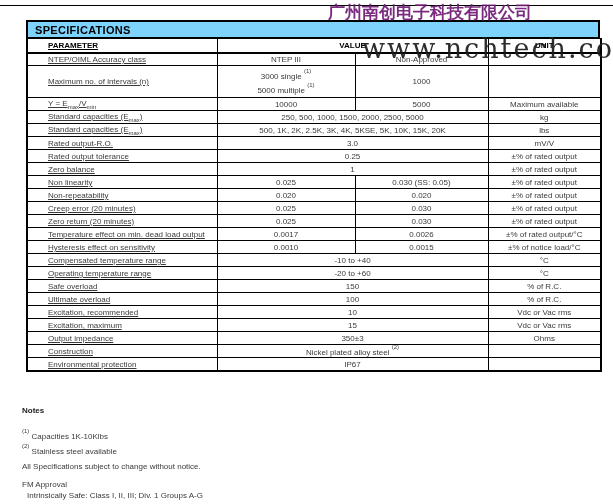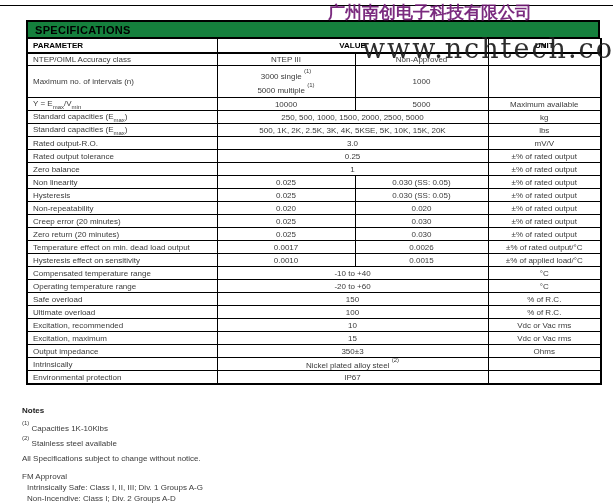--- a/index.html
+++ b/index.html
@@ -14,46 +14,46 @@
     color:#701a75; white-space:nowrap; letter-spacing:0px; opacity:.92;
   }
   .wm-www {
     position:absolute; top:33px; left:362px; z-index:10;
     font-family:"DejaVu Serif", serif; font-size:27px;
     color:#1c1c1c; white-space:nowrap; letter-spacing:2px; opacity:.92;
   }
 
   .spec { position:absolute; left:26px; top:20px; width:574px; }
   .titlebar {
-    width:574px; height:18px; background:#15803d;
+    width:574px; height:18px; background:#7dd3fc;
     border:2px solid #000; border-bottom:1px solid #000;
     font-size:11px; font-weight:bold; color:#000;
     padding:2px 0 8px 7px; letter-spacing:.3px;
   }
   table.grid {
     width:574px; border-collapse:collapse; table-layout:fixed;
     border:2px solid #000; border-top:none;
   }
   col.c1{width:190px} col.c2{width:138px} col.c3{width:133px} col.c4{width:113px}
   .grid th, .grid td {
     border:1px solid #000; font-size:8px; height:13px;
     padding:0 2px; vertical-align:middle; overflow:hidden; white-space:nowrap;
   }
   .grid thead th {
     color:#000; font-weight:bold; text-align:center; height:14px;
     border-bottom:2px solid #000;
   }
-  .grid th.p, .grid td.p { text-align:left; padding-left:5px; }
+  .grid th.p, .grid td.p { text-align:left; padding-left:20px;text-decoration:underline; }
   .grid td.v, .grid td.u { text-align:center; }
   .grid td.multi { white-space:normal; line-height:10px; padding:2px; }
   .grid sup, .notes sup { font-size:6px; position:relative; top:-2px; }
   .grid sub { font-size:6px; }
 
   .notes { position:absolute; left:22px; top:405px; font-size:8px; color:#3b3b3b; line-height:11px; }
-  .notes-heading { font-weight:bold; color:#222; margin-bottom:4px; }
+  .notes-heading { font-weight:bold; color:#222; margin-bottom:12px; }
   .note-line { margin-bottom:1px; }
   .disclaimer { margin-top:5px; }
   .fm-title { margin-top:7px; }
   .fm-line { padding-left:5px; }
 </style>
 </head>
 <body>
 
 <div class="toprule"></div>
 
@@ -120,26 +120,20 @@
           <td class="v" colspan="2">1</td>
           <td class="u">±% of rated output</td>
         </tr>
         <tr>
           <td class="p">Non linearity</td>
           <td class="v">0.025</td>
           <td class="v">0.030 (SS: 0.05)</td>
           <td class="u">±% of rated output</td>
         </tr>
         <tr>
-          <td class="p">Hysteresis</td>
-          <td class="v">0.025</td>
-          <td class="v">0.030 (SS: 0.05)</td>
-          <td class="u">±% of rated output</td>
-        </tr>
-        <tr>
           <td class="p">Non-repeatability</td>
           <td class="v">0.020</td>
           <td class="v">0.020</td>
           <td class="u">±% of rated output</td>
         </tr>
         <tr>
           <td class="p">Creep error (20 minutes)</td>
           <td class="v">0.025</td>
           <td class="v">0.030</td>
           <td class="u">±% of rated output</td>
@@ -153,21 +147,21 @@
         <tr>
           <td class="p">Temperature effect on min. dead load output</td>
           <td class="v">0.0017</td>
           <td class="v">0.0026</td>
           <td class="u">±% of rated output/°C</td>
         </tr>
         <tr>
           <td class="p">Hysteresis effect on sensitivity</td>
           <td class="v">0.0010</td>
           <td class="v">0.0015</td>
-          <td class="u">±% of applied load/°C</td>
+          <td class="u">±% of notice load/°C</td>
         </tr>
         <tr>
           <td class="p">Compensated temperature range</td>
           <td class="v" colspan="2">-10 to +40</td>
           <td class="u">°C</td>
         </tr>
         <tr>
           <td class="p">Operating temperature range</td>
           <td class="v" colspan="2">-20 to +60</td>
           <td class="u">°C</td>
@@ -191,21 +185,21 @@
           <td class="p">Excitation, maximum</td>
           <td class="v" colspan="2">15</td>
           <td class="u">Vdc or Vac rms</td>
         </tr>
         <tr>
           <td class="p">Output impedance</td>
           <td class="v" colspan="2">350±3</td>
           <td class="u">Ohms</td>
         </tr>
         <tr>
-          <td class="p">Intrinsically</td>
+          <td class="p">Construction</td>
           <td class="v" colspan="2">Nickel plated alloy steel <sup>(2)</sup></td>
           <td class="u"></td>
         </tr>
         <tr>
           <td class="p">Environmental protection</td>
           <td class="v" colspan="2">IP67</td>
           <td class="u"></td>
         </tr>
       </tbody>
   </table>

